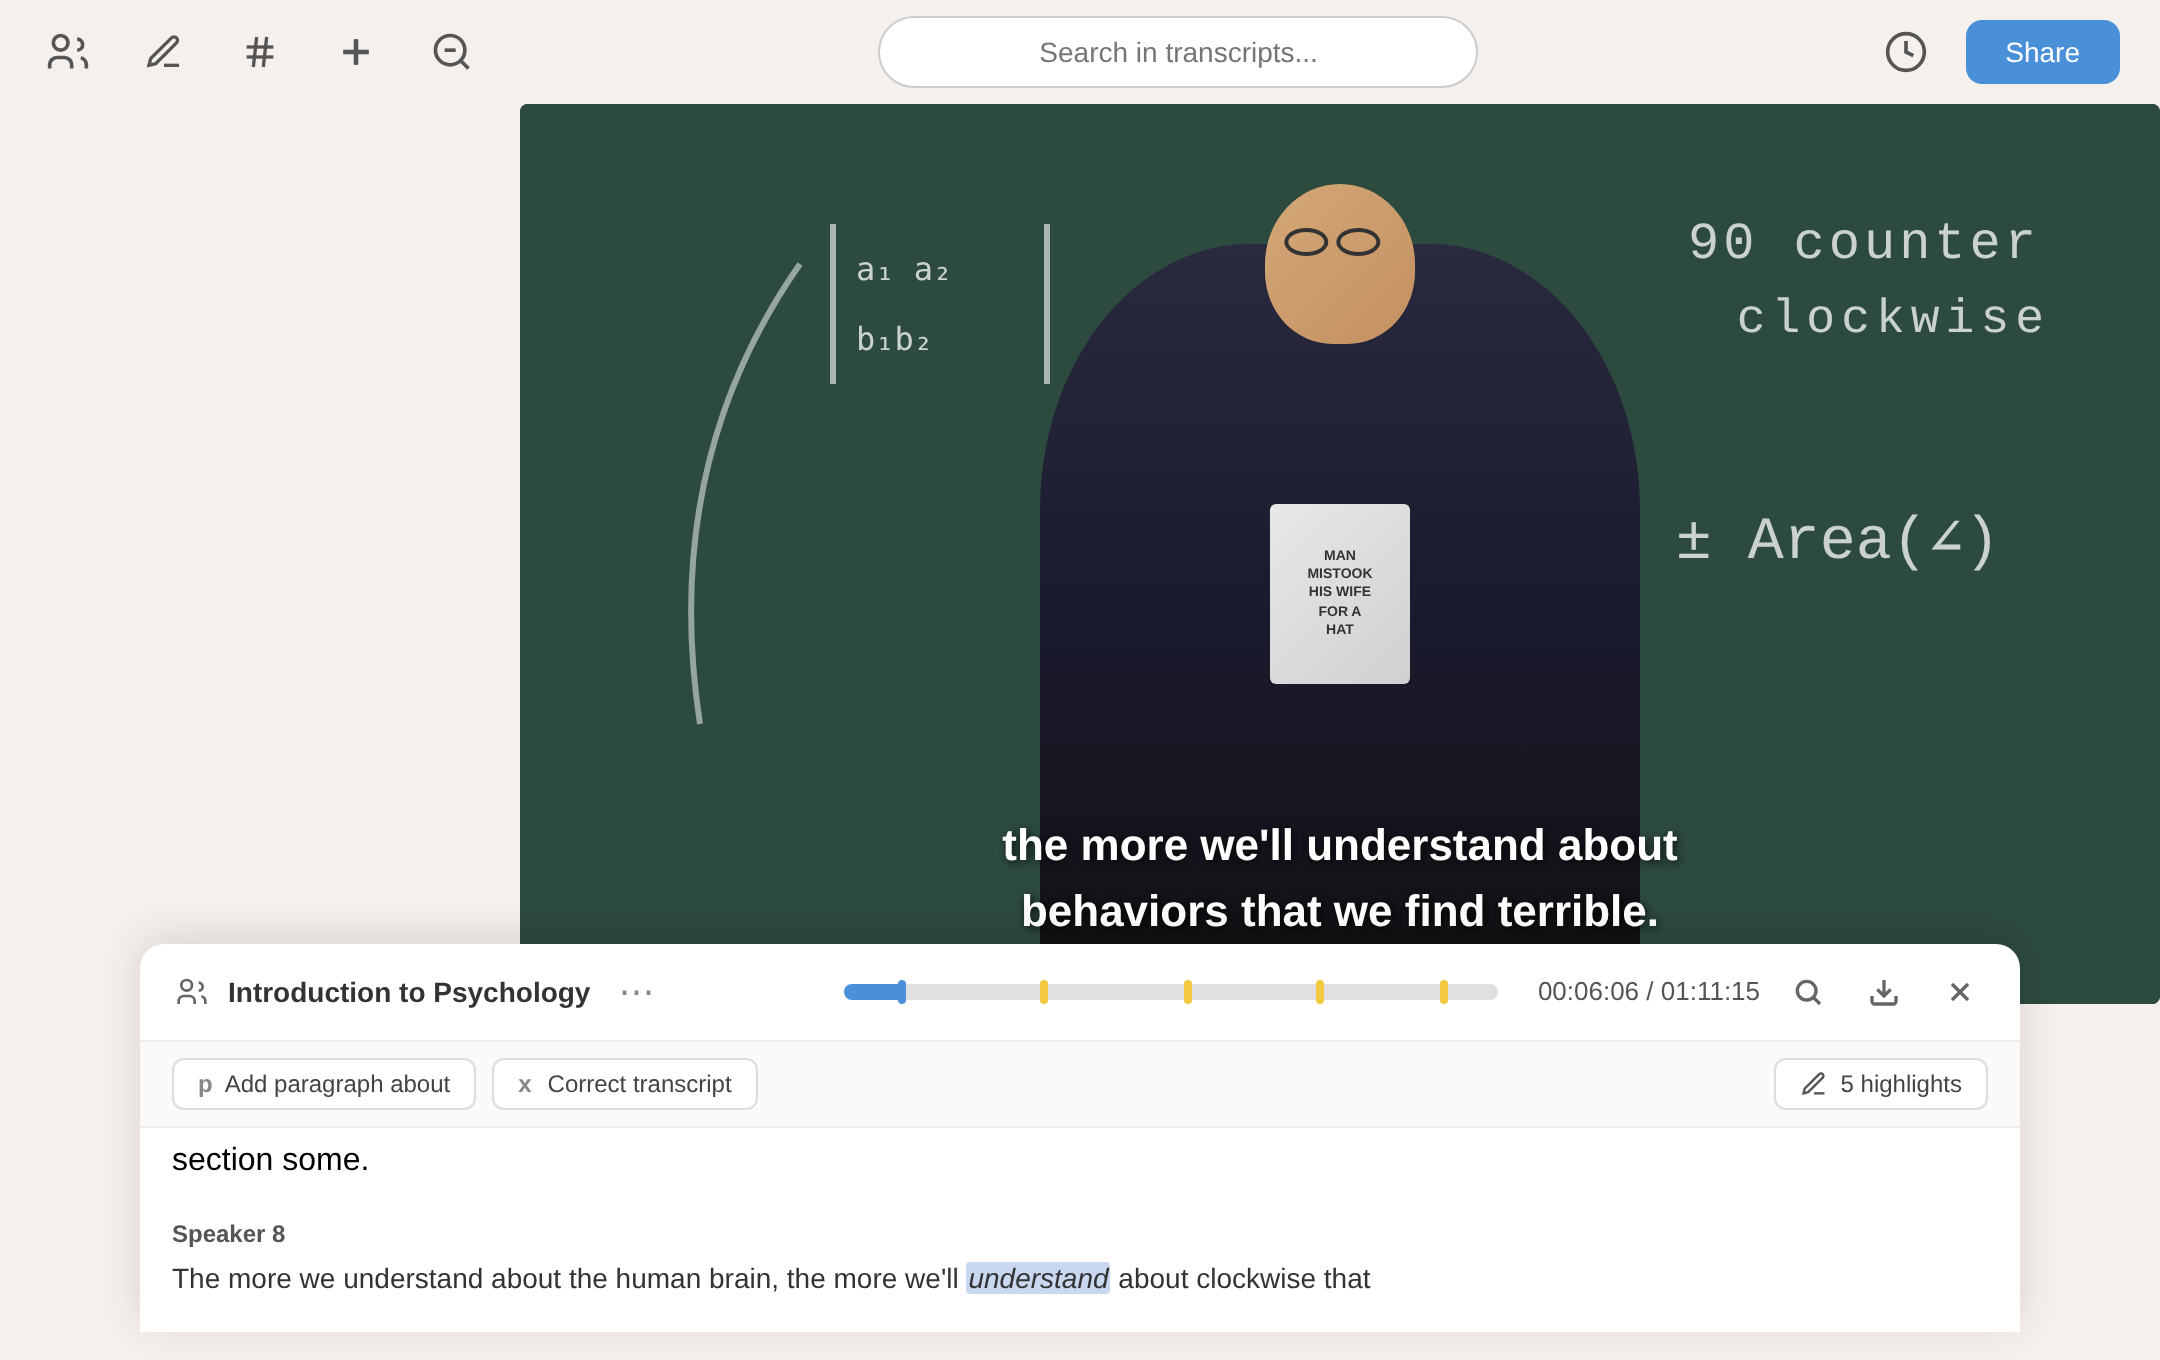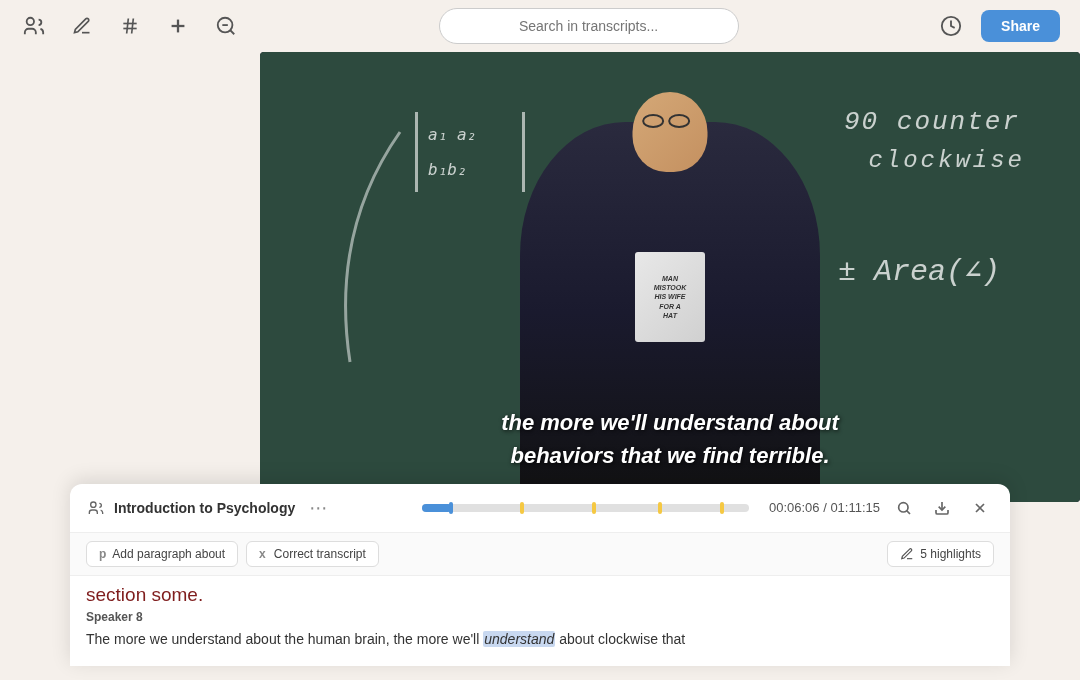--- a/index.html
+++ b/index.html
@@ -52,21 +52,21 @@
       align-items: center;
       gap: 16px;
     }
     .share-btn {
       background: #4a90d9;
       color: white;
       border: none;
       border-radius: 8px;
       padding: 8px 20px;
       font-size: 14px;
-      font-weight: 700;
+      font-weight: 400;
       cursor: pointer;
     }
 
     
     .video-container {
       margin: 0 auto;
       width: 820px;
       position: relative;
       left: 50%;
       transform: translateX(-50%);
@@ -78,21 +78,20 @@
       position: relative;
       overflow: hidden;
       border-radius: 4px;
     }
     
     .chalkboard {
       position: absolute;
       top: 0; left: 0; right: 0; bottom: 0;
       background: #2d4a3e;
       overflow: hidden;
-      font-style: italic;
     }
     .chalk-text {
       position: absolute;
       color: rgba(255,255,255,0.75);
       font-family: 'Courier New', monospace;
       font-size: 22px;
       font-weight: 300;
     }
     .chalk-text.t2 { top: 55px; right: 60px; font-size: 26px; letter-spacing: 2px; }
     .chalk-text.t3 { top: 95px; right: 55px; font-size: 24px; letter-spacing: 3px; }
@@ -301,23 +300,23 @@
       cursor: pointer;
     }
 
     
     .transcript-content {
       padding: 8px 16px 16px;
       font-size: 13px;
       color: #555;
     }
     .transcript-prev {
-      font-size: 19px;
-      color: #7f1d1d;
-      margin-bottom: 4px;
+      font-size: 16px;
+      color: #000000;
+      margin-bottom: 20px;
     }
     .speaker-label {
       font-size: 12px;
       font-weight: 700;
       color: #555;
       margin-bottom: 4px;
     }
     .transcript-text {
       font-size: 14px;
       color: #333;

